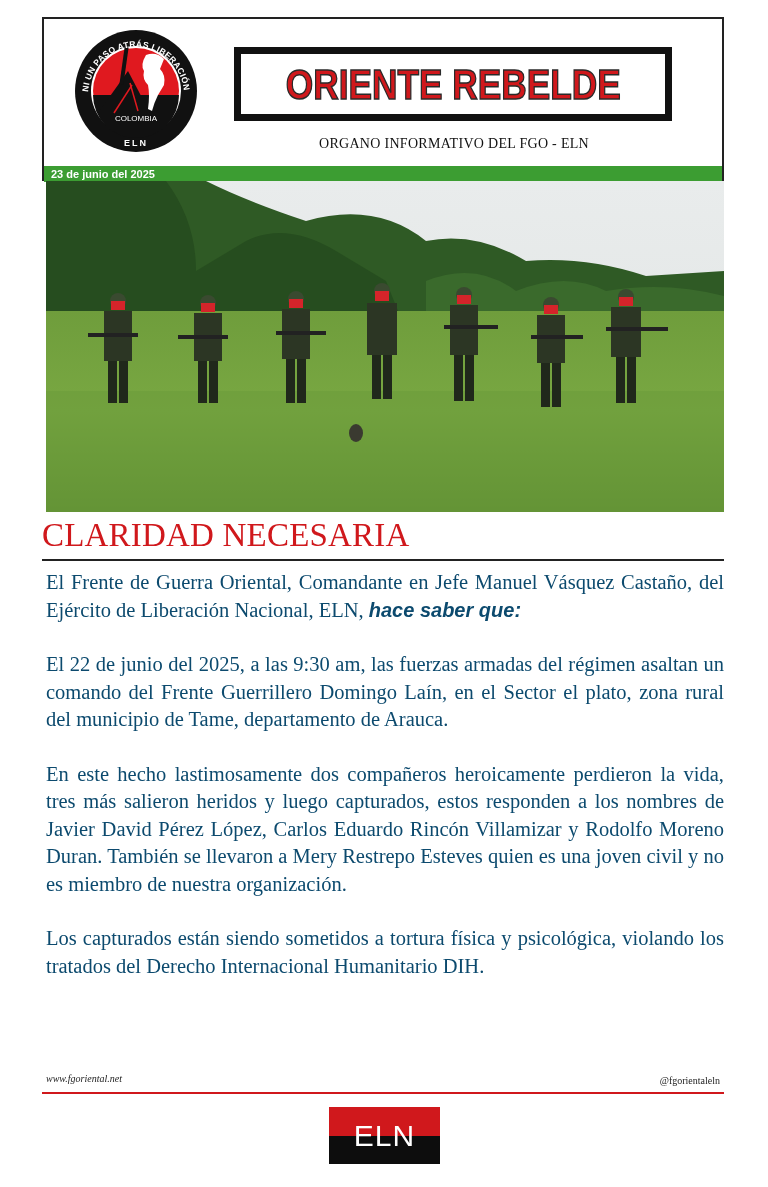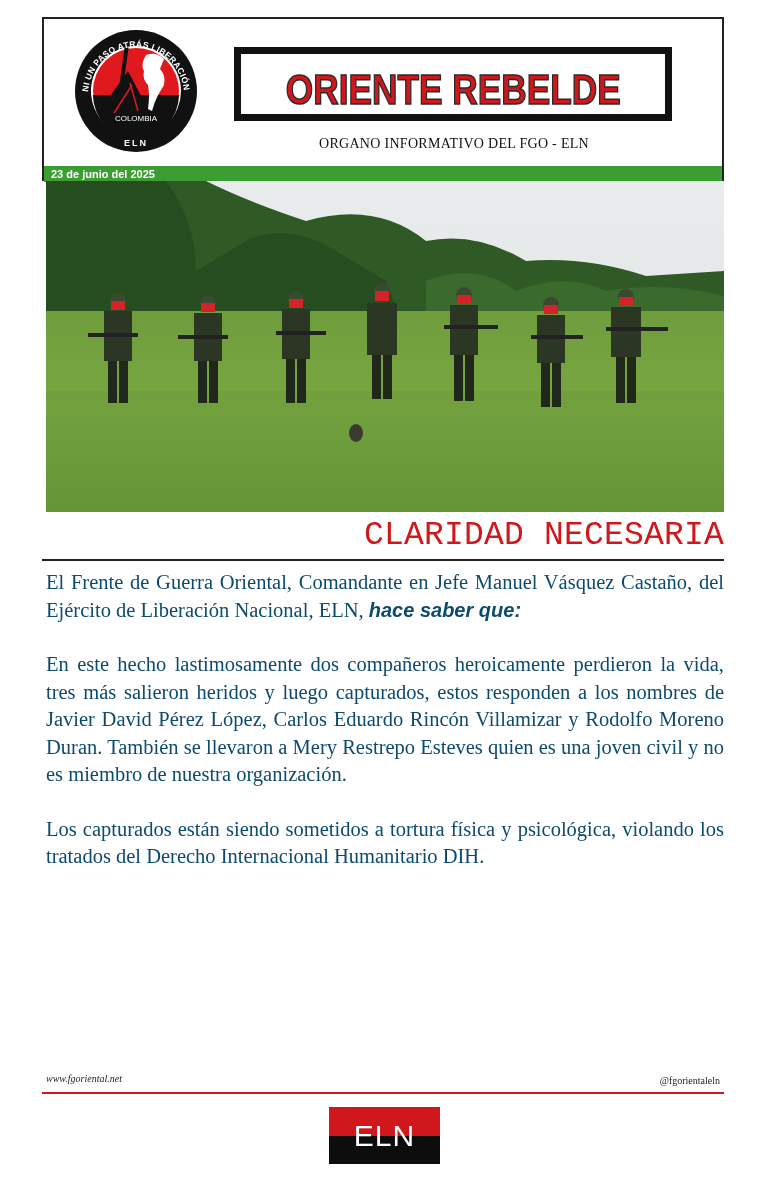--- a/index.html
+++ b/index.html
@@ -1,25 +1,25 @@
 <!DOCTYPE html>
 <html><head>
 <meta charset="utf-8">
 <style>
   * { box-sizing: border-box; margin: 0; padding: 0; }
   body { width: 768px; height: 1187px; background: #ffffff; position: relative; overflow: hidden; font-family: "Liberation Serif", serif; color: #1a1a1a; }
   .header-box { position: absolute; left: 42px; top: 17px; width: 682px; height: 164px; border: 2px solid #222; border-bottom: none; }
   .logo { position: absolute; left: 30px; top: 10px; width: 124px; height: 124px; }
-  .masthead { position: absolute; left: 190px; top: 28px; width: 438px; height: 74px; border: 7px solid #111; background: #fff; display: flex; align-items: flex-end; justify-content: center; }
+  .masthead { position: absolute; left: 190px; top: 28px; width: 438px; height: 74px; border: 7px solid #111; background: #fff; display: flex; align-items: center; justify-content: center; }
   .masthead span { font-family: "Liberation Sans", sans-serif; font-weight: bold; font-size: 43px; color: #d0181c; letter-spacing: 0px; transform: scaleX(0.82); display: inline-block; -webkit-text-stroke: 1.5px #2a2a2a; white-space: nowrap; }
   .subtitle { position: absolute; left: 200px; top: 117px; width: 420px; text-align: center; font-family: "Liberation Serif", serif; font-size: 14px; color: #111; letter-spacing: 0.3px; }
   .date-bar { position: absolute; left: 0; top: 147px; width: 678px; height: 16px; background: #3c9d32; padding-left: 14px; }
   .date-bar span { position: absolute; left: 7px; top: 0px; font-family: "Liberation Sans", sans-serif; font-weight: bold; font-size: 11px; color: #fff; line-height: 16px; }
   .photo { position: absolute; left: 46px; top: 181px; width: 678px; height: 331px; overflow: hidden; background: #6a9a3a; }
-  .article-title { position: absolute; left: 42px; top: 517px; width: 682px; text-align: right; font-family: Liberation Mono, monospace; font-size: 33px; color: #d0181c; letter-spacing: 0.2px; }
+  .article-title { position: absolute; left: 42px; top: 517px; width: 682px; text-align: left; font-family: Liberation Serif, serif; font-size: 33px; color: #d0181c; letter-spacing: 0.2px; }
   .title-rule { position: absolute; left: 42px; top: 559px; width: 682px; height: 2px; background: #222; }
   .body { position: absolute; left: 46px; top: 569px; width: 678px; }
   .para { font-family: "Liberation Serif", serif; font-size: 20.5px; line-height: 27.5px; text-align: justify; color: #0c4a6e; margin-bottom: 27px; }
   .para .emph { font-family: "Liberation Sans", sans-serif; font-weight: bold; font-style: italic; font-size: 20px; }
   .footer-left { position: absolute; left: 46px; top: 1073px; font-family: "Liberation Serif", serif; font-size: 10px; color: #222; font-style: italic; }
   .footer-right { position: absolute; right: 48px; top: 1075px; font-family: "Liberation Serif", serif; font-size: 10px; color: #222; }
   .footer-rule { position: absolute; left: 42px; top: 1092px; width: 682px; height: 2px; background: #d0181c; }
   .eln-flag { position: absolute; left: 329px; top: 1107px; width: 111px; height: 57px; }
   .eln-flag .top { position: absolute; left: 0; top: 0; width: 100%; height: 50%; background: #d0181c; }
   .eln-flag .bot { position: absolute; left: 0; top: 50%; width: 100%; height: 50%; background: #0d0d0d; }
@@ -133,20 +133,21 @@
       </g>
     <ellipse cx="310" cy="252" rx="7" ry="9" fill="#3a3a30"></ellipse>
   </g>
 </svg>
 
 <div class="article-title">CLARIDAD NECESARIA</div>
 <div class="title-rule"></div>
 
 <div class="body">
   <p class="para"><span>El Frente de Guerra Oriental, Comandante en Jefe Manuel Vásquez Castaño, del Ejército de Liberación Nacional, ELN, </span><span class="emph">hace saber que:</span></p>
+  <p class="para">El 22 de junio del 2025, a las 9:30 am, las fuerzas armadas del régimen asaltan un comando del Frente  Guerrillero  Domingo  Laín, en el Sector el plato, zona rural del municipio de Tame, departamento de Arauca.</p>
   <p class="para">En este hecho lastimosamente dos compañeros heroicamente perdieron la vida, tres más salieron heridos y luego capturados, estos responden a los nombres de Javier David Pérez López, Carlos Eduardo Rincón Villamizar y Rodolfo Moreno Duran. También se llevaron a Mery Restrepo Esteves quien es una joven civil y no es miembro de nuestra organización.</p>
   <p class="para">Los capturados están siendo sometidos a tortura física y psicológica, violando los tratados del Derecho Internacional Humanitario DIH.</p>
 </div>
 
 <div class="footer-left">www.fgoriental.net</div>
 <div class="footer-right">@fgorientaleln</div>
 <div class="footer-rule"></div>
 
 <div class="eln-flag">
   <div class="top"></div>

